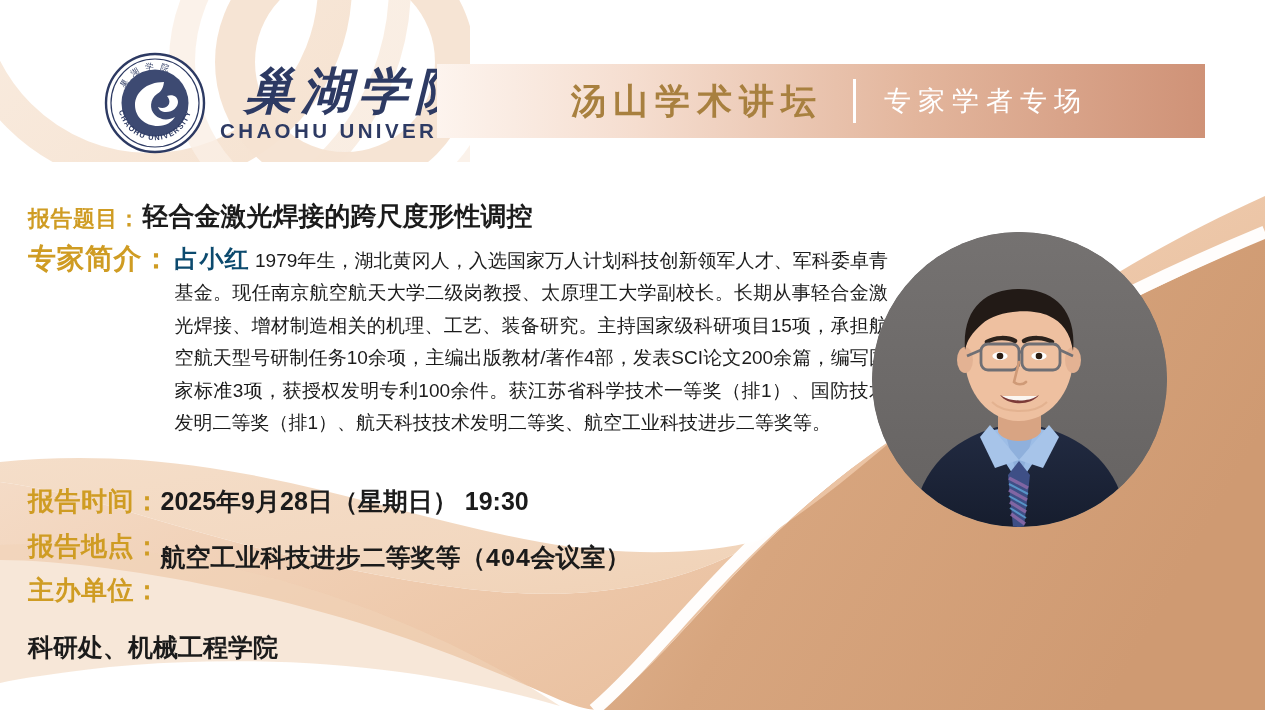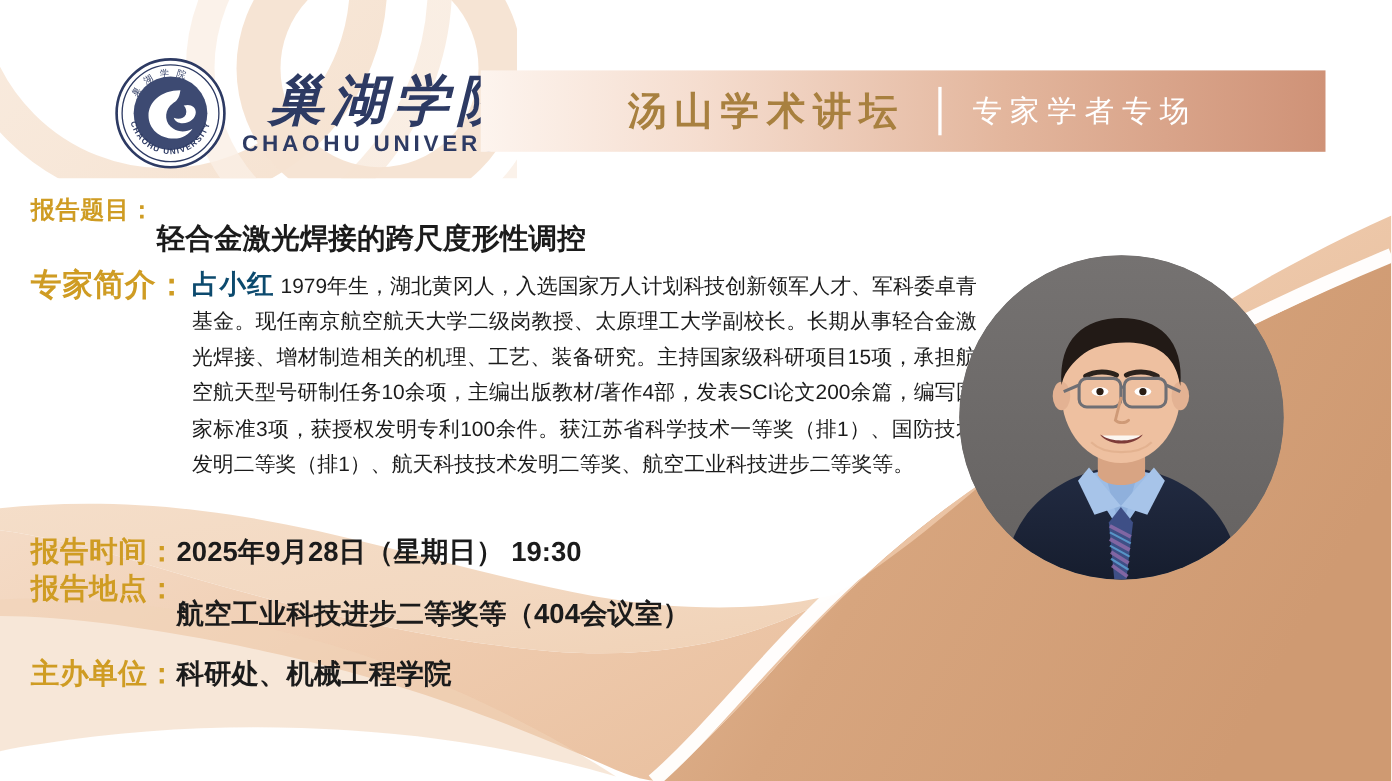--- a/index.html
+++ b/index.html
@@ -70,38 +70,38 @@
 
   .row{position:absolute;display:flex;align-items:flex-start;}
   .label{
     color:#cf9c23;font-weight:700;white-space:nowrap;
     font-size:26px;letter-spacing:0.5px;
   }
   .value-strong{
     color:#1b1b1b;font-weight:700;font-size:25px;white-space:nowrap;margin-top:23px;
   }
 
-  #row-title{left:28px;top:176px;align-items:flex-start;}
+  #row-title{left:28px;top:176px;align-items:flex-end;}
   #row-title .label{font-size:22px;}
   #row-title .value-strong{font-size:26px;margin-left:2px;}
 
   #row-bio{left:28px;top:243px;width:860px;align-items:flex-start;}
   #row-bio .label{font-size:28px;line-height:32px;flex:0 0 auto;}
   .bio-body{
     margin-left:4px;
     width:717px;
     font-size:19px;line-height:32.4px;color:#1b1b1b;
     text-align:justify;
     text-justify:inter-character;
   }
   .bio-name{font-size:24px;font-weight:700;color:#0c4a6e;letter-spacing:1px;}
 
   #row-time{left:28px;top:462px;align-items:baseline;}
-  #row-place{left:28px;top:518px;align-items:flex-start;}
-  #row-host{left:28px;top:573px;align-items:baseline;}
+  #row-place{left:28px;top:518px;align-items:center;font-family:Liberation Mono, monospace;}
+  #row-host{left:28px;top:573px;align-items:baseline;flex-direction:column;}
 
   
   .portrait{
     position:absolute;left:872px;top:232px;width:295px;height:295px;
     border-radius:50%;overflow:hidden;z-index:5;
     background:#6e6b6a;
   }
   .portrait svg{display:block;width:295px;height:295px;}
 </style>
 </head>

